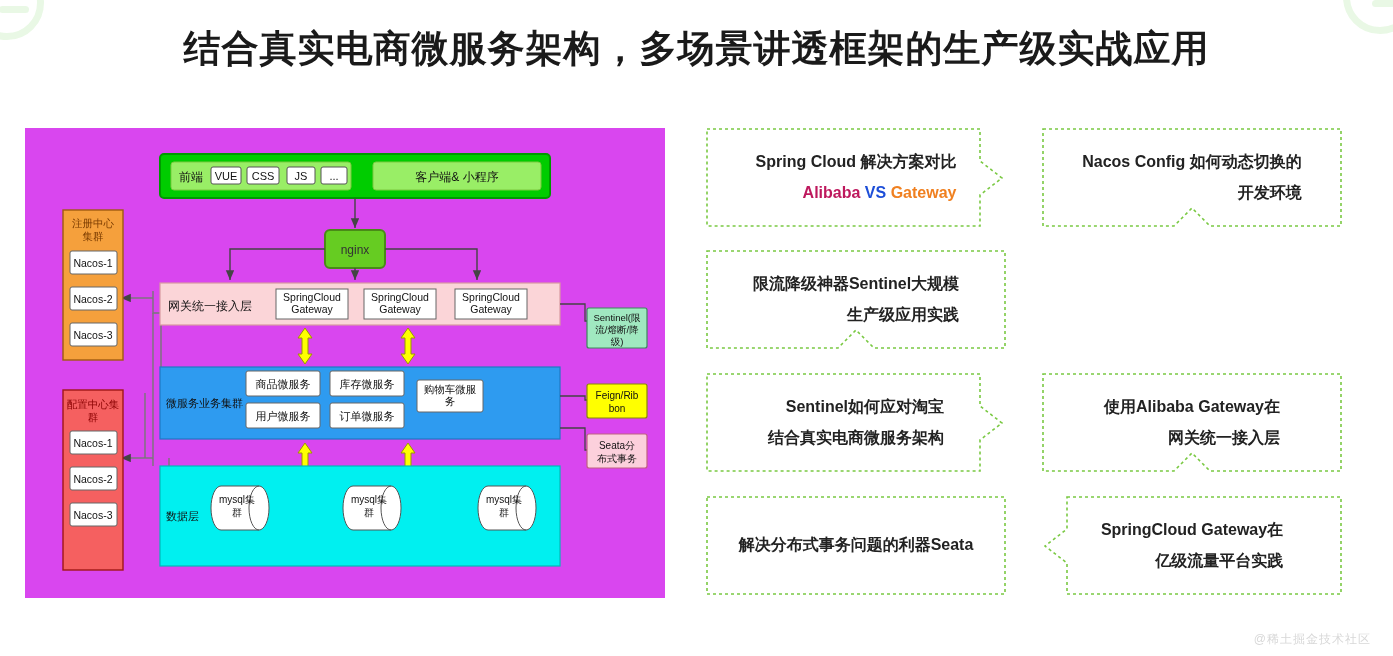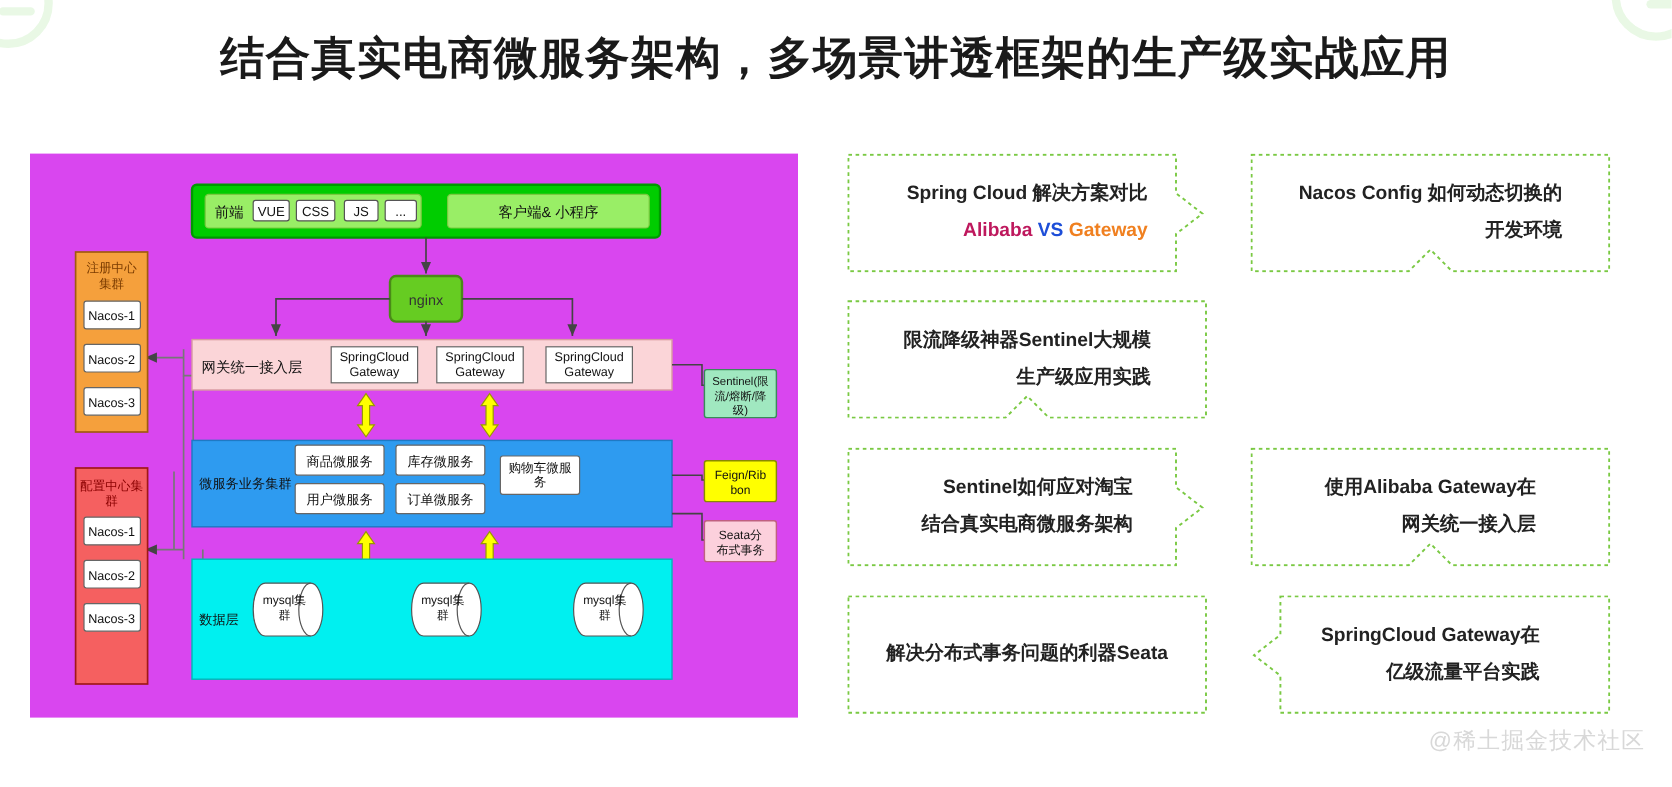--- a/index.html
+++ b/index.html
@@ -59,22 +59,22 @@
     position: absolute; inset: 0;
   }
   .card .lbl { position: relative; z-index: 2; padding: 0 26px; }
   .card .lbl .ln { display: block; white-space: nowrap; }
   .tok-alibaba { color: #be185d; }
   .tok-vs { color: #1d4ed8; }
   .tok-netflix { color: #f08020; }
 
   
   .watermark {
-    position: absolute; right: 22px; bottom: 26px;
-    font-size: 19px; color: #d8d8d8; letter-spacing: 1px;
+    position: absolute; right: 22px; bottom: 8px;
+    font-size: 12px; color: #d8d8d8; letter-spacing: 1px;
   }
 </style>
 </head>
 <body>
 
 <div class="corner-deco tl">
     <span class="bar"></span>
   </div>
 <div class="corner-deco tr">
     <span class="bar"></span>

